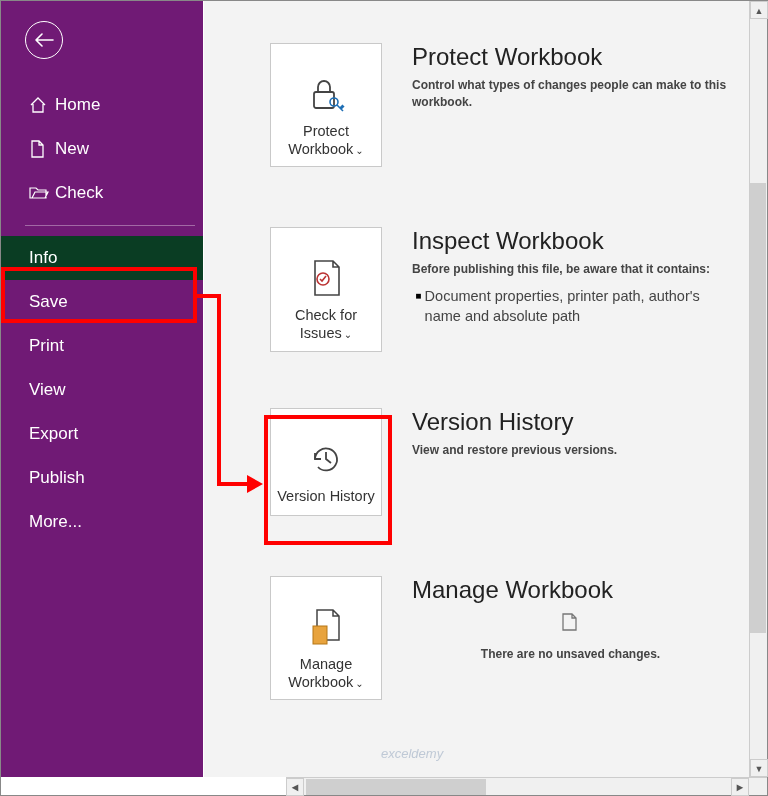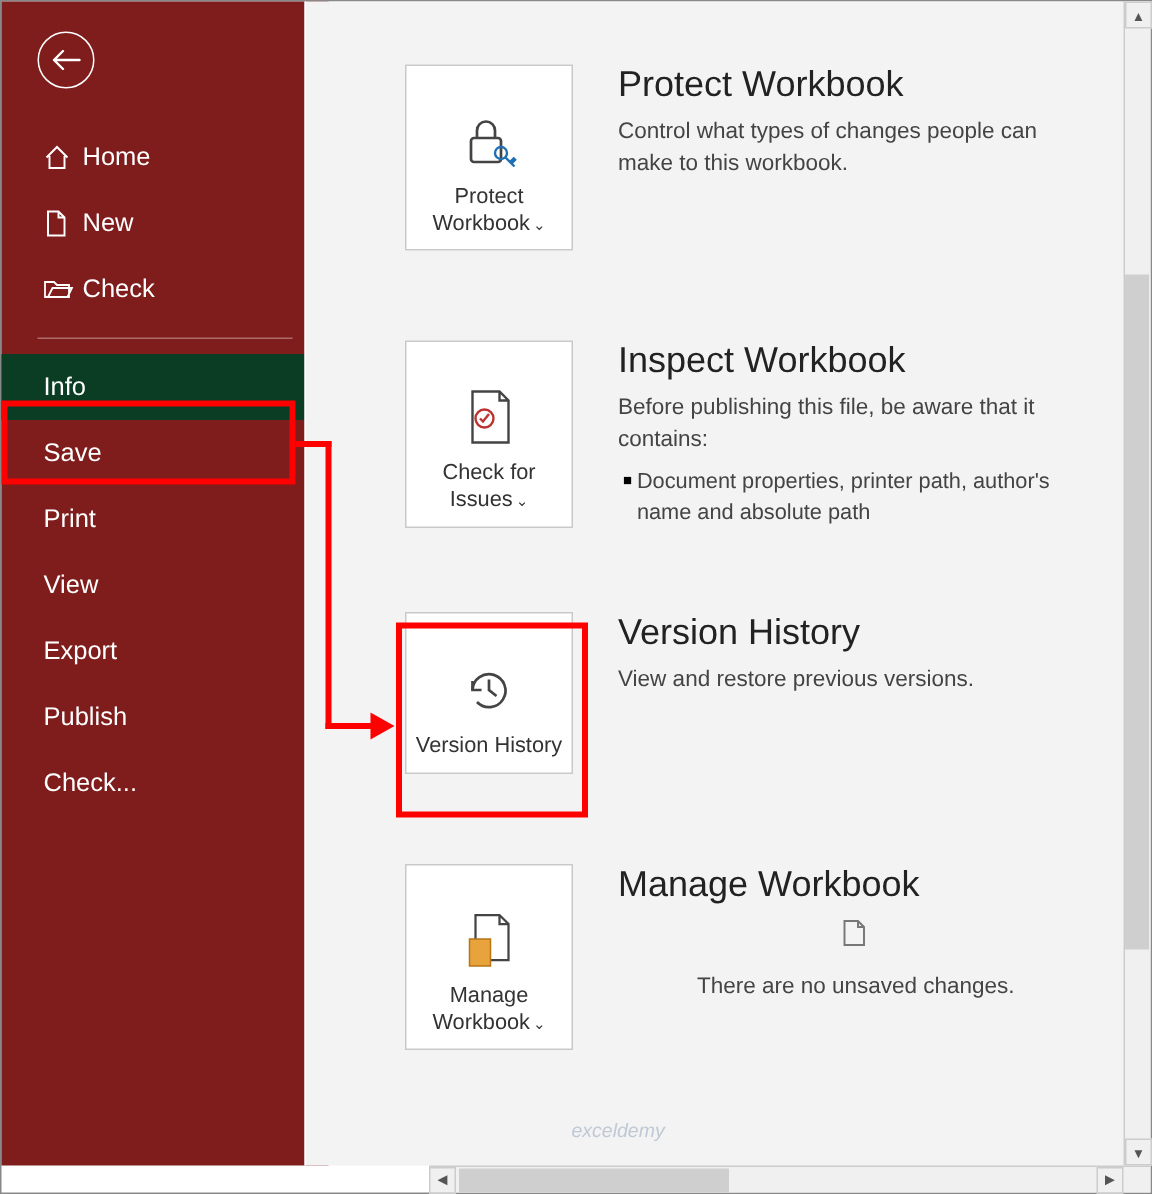--- a/index.html
+++ b/index.html
@@ -67,21 +67,21 @@
     top: 1px;
     width: 180px; height: 16px;
     background: #cfcfcf;
   }
 
   .sidebar {
     position: absolute;
     left: 0; top: 0;
     width: 218px;
     height: calc(100% - 18px);
-    background: #7f1d1d;
+    background: #701a75;
     color: #fff;
     padding-top: 20px;
   }
   .back-circle {
     width: 38px; height: 38px;
     border: 1.5px solid #fff;
     border-radius: 50%;
     margin-left: 24px;
     display: flex; align-items: center; justify-content: center;
     font-size: 20px;
@@ -134,21 +134,21 @@
     flex-direction: column;
     align-items: center;
     justify-content: center;
     text-align: center;
     padding: 28px 6px 8px 6px;
   }
   .tile .tile-icon { height: 44px; display:flex; align-items:center; justify-content:center; }
   .tile .tile-label { font-size: 14.5px; color: #333; margin-top: 6px; line-height: 1.25; }
   .section-text { margin-left: 30px; flex: 1; }
   .section-title { font-size: 24px; color: #222; margin-bottom: 6px; font-weight: 400; }
-  .section-desc { font-size: 15px; color: #444; line-height: 1.4; }
+  .section-desc { font-size: 12px; color: #444; line-height: 1.4; font-weight: bold; }
   .bullet-row { display: flex; margin-top: 8px; }
   .bullet-row .bullet { width: 18px; text-align:center; font-size: 10px; margin-top:4px;}
   .bullet-row .btxt { font-size: 14.5px; color: #444; line-height:1.4; }
   .manage-row { display:flex; align-items:center; gap:10px; margin-top:8px;flex-direction:column;}
   .manage-row .mricon { width:22px; }
 
   
   .hl {
     position: absolute;
     border: 4px solid #ff0000;
@@ -251,21 +251,21 @@
       <div class="nav-item">
         <span>View</span>
       </div>
       <div class="nav-item">
         <span>Export</span>
       </div>
       <div class="nav-item">
         <span>Publish</span>
       </div>
       <div class="nav-item">
-        <span>Check...</span>
+        <span>More...</span>
       </div>
     </div>
   </div>
 
   <div class="content">
 
     <div class="section">
       <div class="tile">
         <div class="tile-icon">
           <svg width="40" height="40" viewBox="0 0 40 40">

